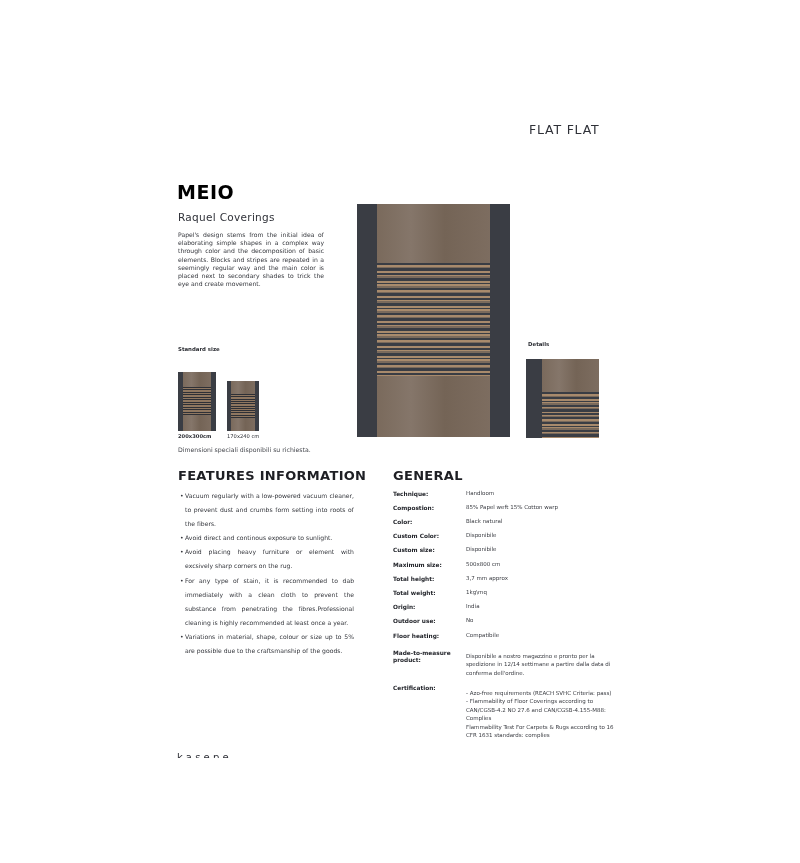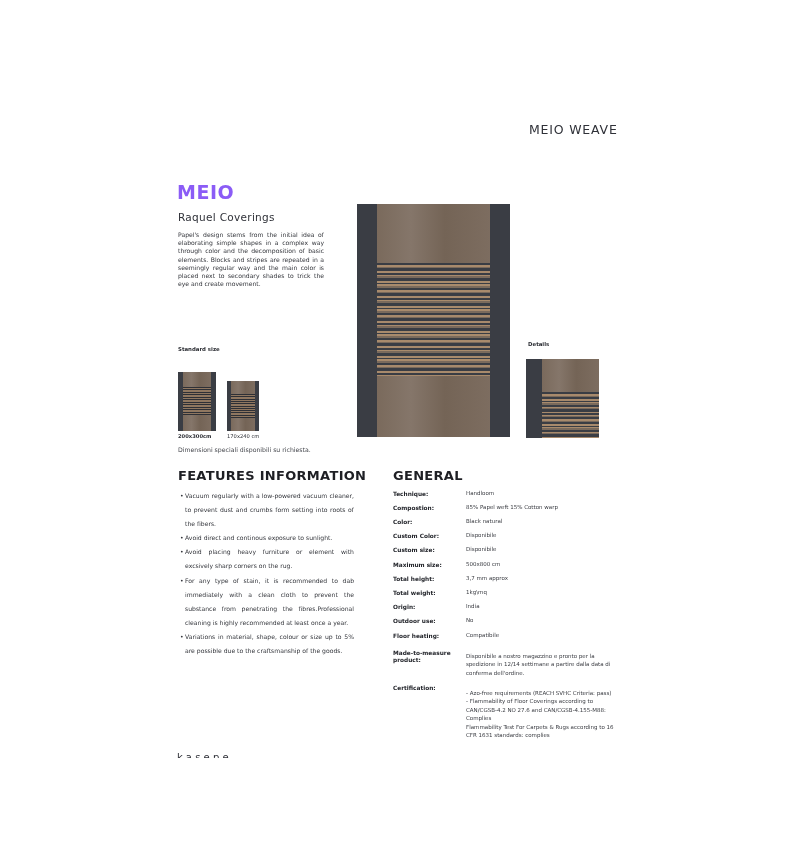--- a/index.html
+++ b/index.html
@@ -3,21 +3,21 @@
   <meta charset="utf-8">
   <style>
     * { margin: 0; padding: 0; box-sizing: border-box; }
     html, body { width: 800px; height: 863px; background: #ffffff; overflow: hidden; }
     body { position: relative; font-family: "Liberation Sans", sans-serif; color: #2a2a2e; }
 
     .abs { position: absolute; }
 
     .category { left: 529px; top: 122px; font-family: "DejaVu Sans", sans-serif; font-size: 12.5px; letter-spacing: 0.8px; color: #2f3138; font-weight: normal; }
 
-    .title { left: 177px; top: 181px; font-family: "DejaVu Sans", sans-serif; font-weight: 900; font-size: 19px; letter-spacing: 0.5px; color: #8b5cf6; }
+    .title { left: 177px; top: 181px; font-family: "DejaVu Sans", sans-serif; font-weight: 900; font-size: 19px; letter-spacing: 0.5px; color: #000000; }
     .designer { left: 178px; top: 211px; font-family: "DejaVu Sans", sans-serif; font-size: 10.5px; letter-spacing: 0.3px; color: #2f3138; }
     .description { left: 178px; top: 231px; width: 146px; font-family: "DejaVu Sans", sans-serif; font-size: 6.1px; line-height: 8.2px; color: #33353b; text-align: justify; }
 
     .small-label { font-family: "DejaVu Sans", sans-serif; font-weight: bold; font-size: 5.4px; color: #2c2e34; }
     .std-size-label { left: 178px; top: 346px; }
     .details-label { left: 528px; top: 341px; }
 
     .rug { position: absolute; overflow: hidden; background: #3a3d44; }
     .rug .field { position: absolute; top: 0; bottom: 0; background: linear-gradient(90deg, #7a6a5c 0%, #85766a 30%, #746456 60%, #7d6d60 100%); }
     .rug .stripes { position: absolute; left: 0; right: 0; }
@@ -39,21 +39,21 @@
     .feat-table { left: 393px; top: 489px; width: 240px; font-family: "DejaVu Sans", sans-serif; }
     .feat-row { position: absolute; left: 0; width: 240px; }
     .feat-key { position: absolute; left: 0; width: 70px; font-weight: bold; font-size: 5.8px; line-height: 7px; color: #22242a; }
     .feat-val { position: absolute; left: 73px; width: 165px; font-size: 5.5px; line-height: 8.4px; color: #3a3c42; }
 
     .brand { left: 177px; top: 750px; width: 60px; height: 8px; overflow: hidden; font-family: "DejaVu Sans", sans-serif; font-size: 10px; letter-spacing: 3.2px; color: #2f3138; line-height: 16px; text-decoration: underline; }
   </style>
 </head>
 <body>
 
-<div class="abs category">MEIO WEAVE</div>
+<div class="abs category">FLAT FLAT</div>
 
 <div class="abs title">MEIO</div>
 <div class="abs designer">Raquel Coverings</div>
 <div class="abs description">Papel's design stems from the initial idea of elaborating simple shapes in a complex way through color and the decomposition of basic elements. Blocks and stripes are repeated in a seemingly regular way and the main color is placed next to secondary shades to trick the eye and create movement.</div>
 
 <div class="rug" style="left:357px; top:204px; width:153px; height:233px;">
   <div class="field" style="left:20px; right:20px;"></div>
   <div class="stripes" id="main-stripes" style="left:20px; right:20px; top:59px; height:113px;">
       <div style="position: absolute; left: 0px; right: 0px; top: 0px; height: 2px; background: rgb(58, 61, 68);"></div>
       <div style="position: absolute; left: 0px; right: 0px; top: 2px; height: 2px; background: rgb(168, 138, 108);"></div>

